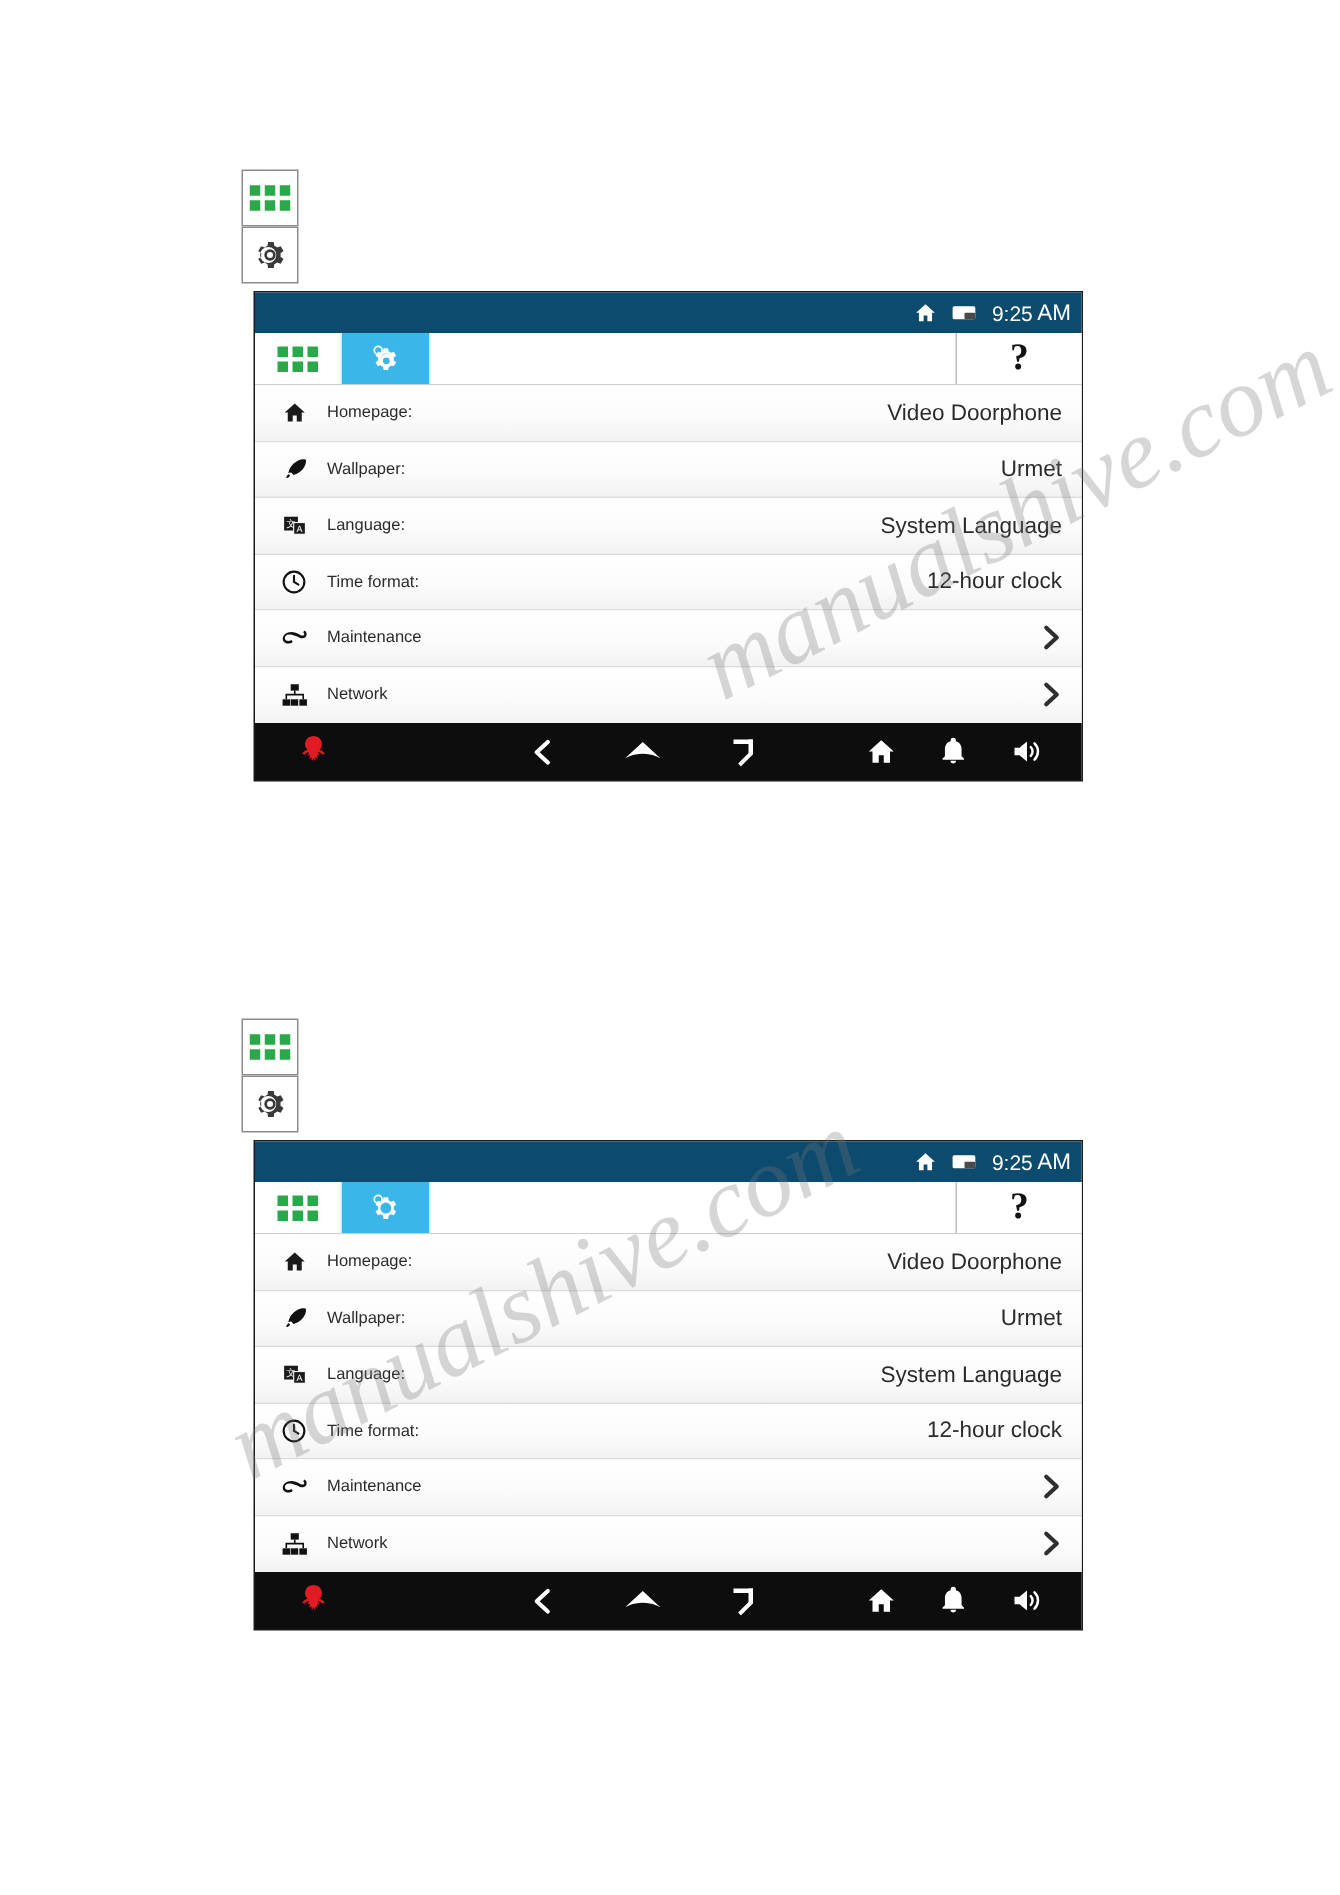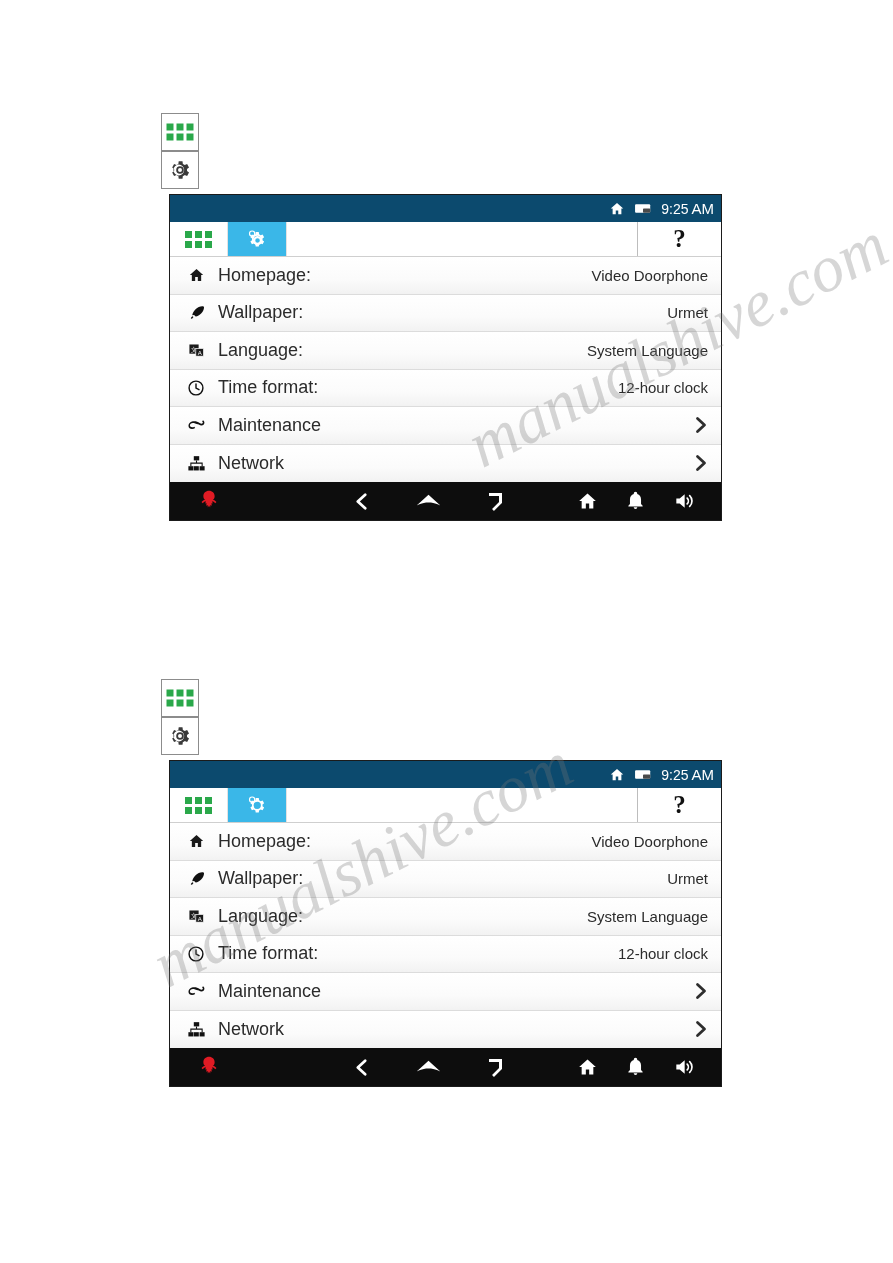--- a/index.html
+++ b/index.html
@@ -160,21 +160,21 @@
   }
   .row .r-icon {
     width: 24px;
     display: flex;
     align-items: center;
     justify-content: center;
     flex: 0 0 24px;
   }
   .row .r-label {
     margin-left: 10px;
-    font-size: 18px;
+    font-size: 11px;
     color: #2b2b2b;
     font-family: "Liberation Sans", sans-serif;
   }
   .row .r-value {
     margin-left: auto;
     font-size: 15px;
     color: #2b2b2b;
     font-family: "Liberation Sans", sans-serif;
   }
   .row .r-chevron {

